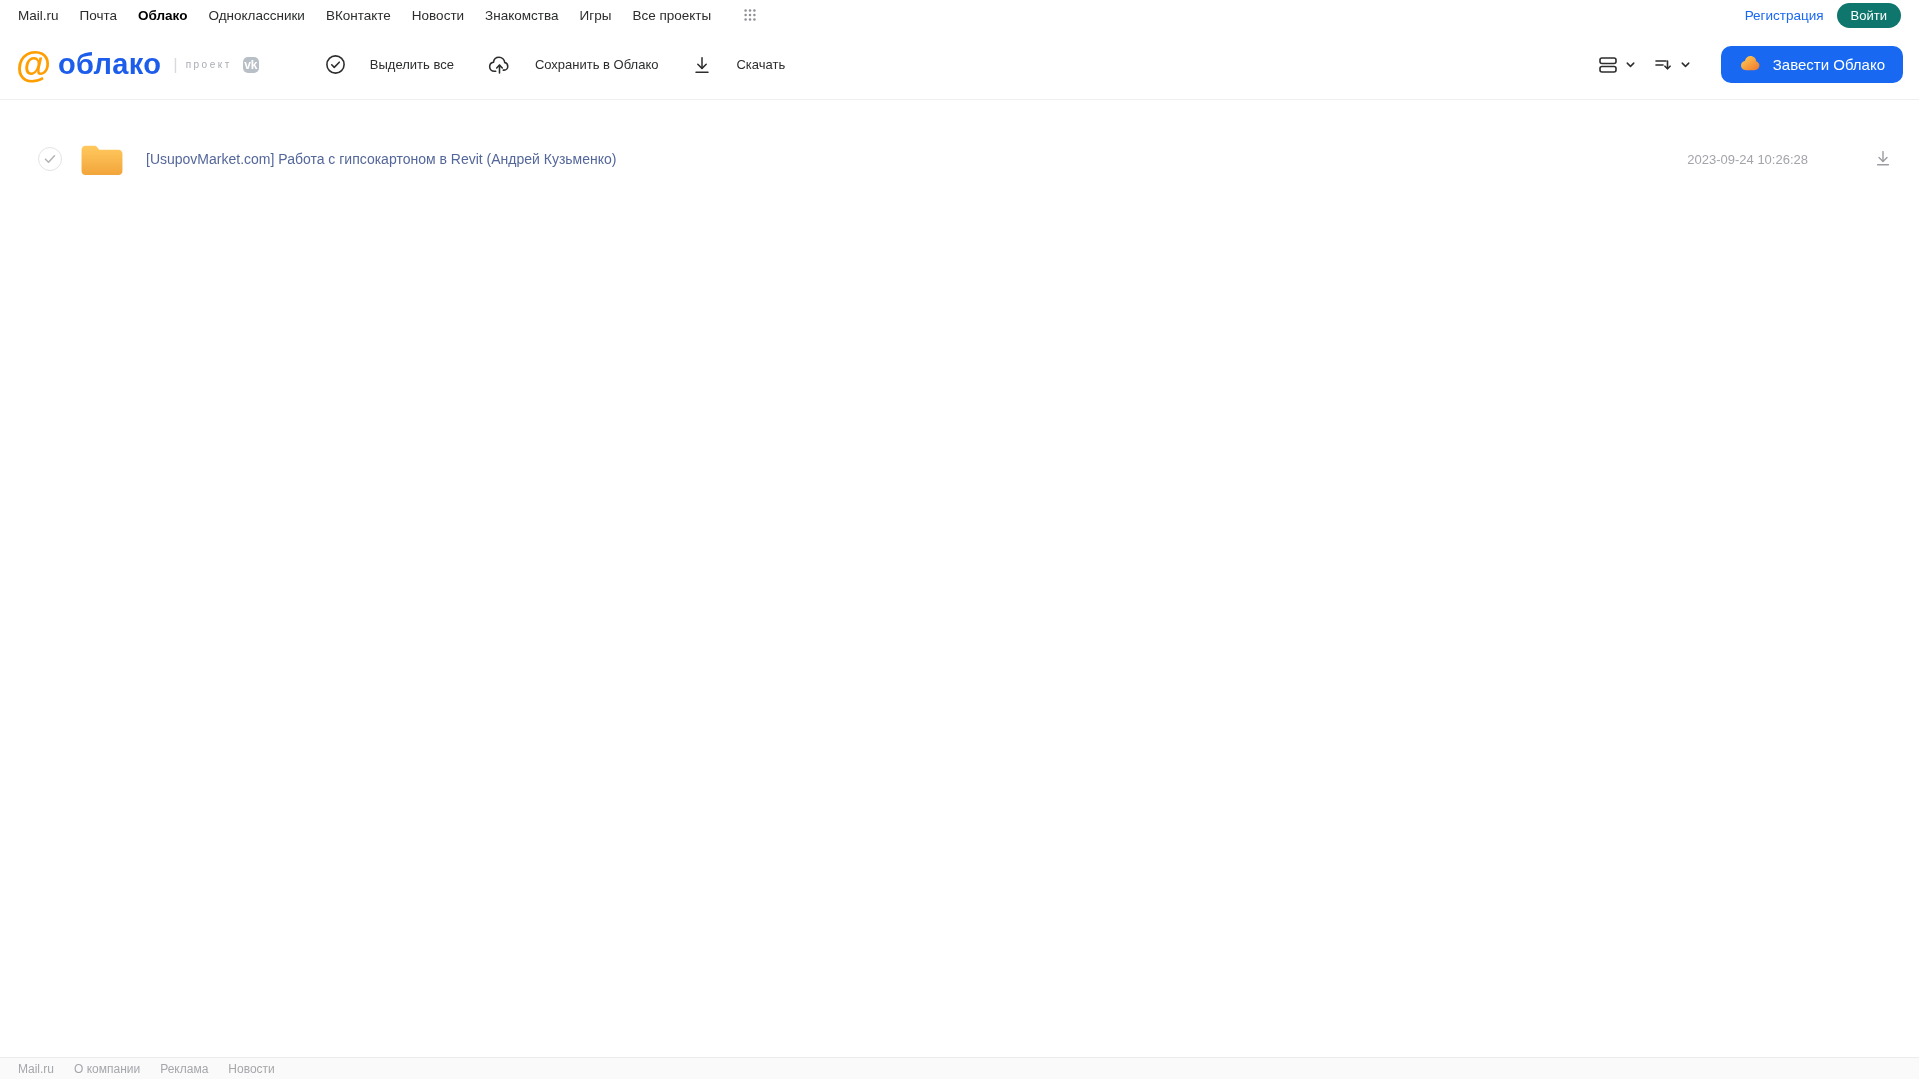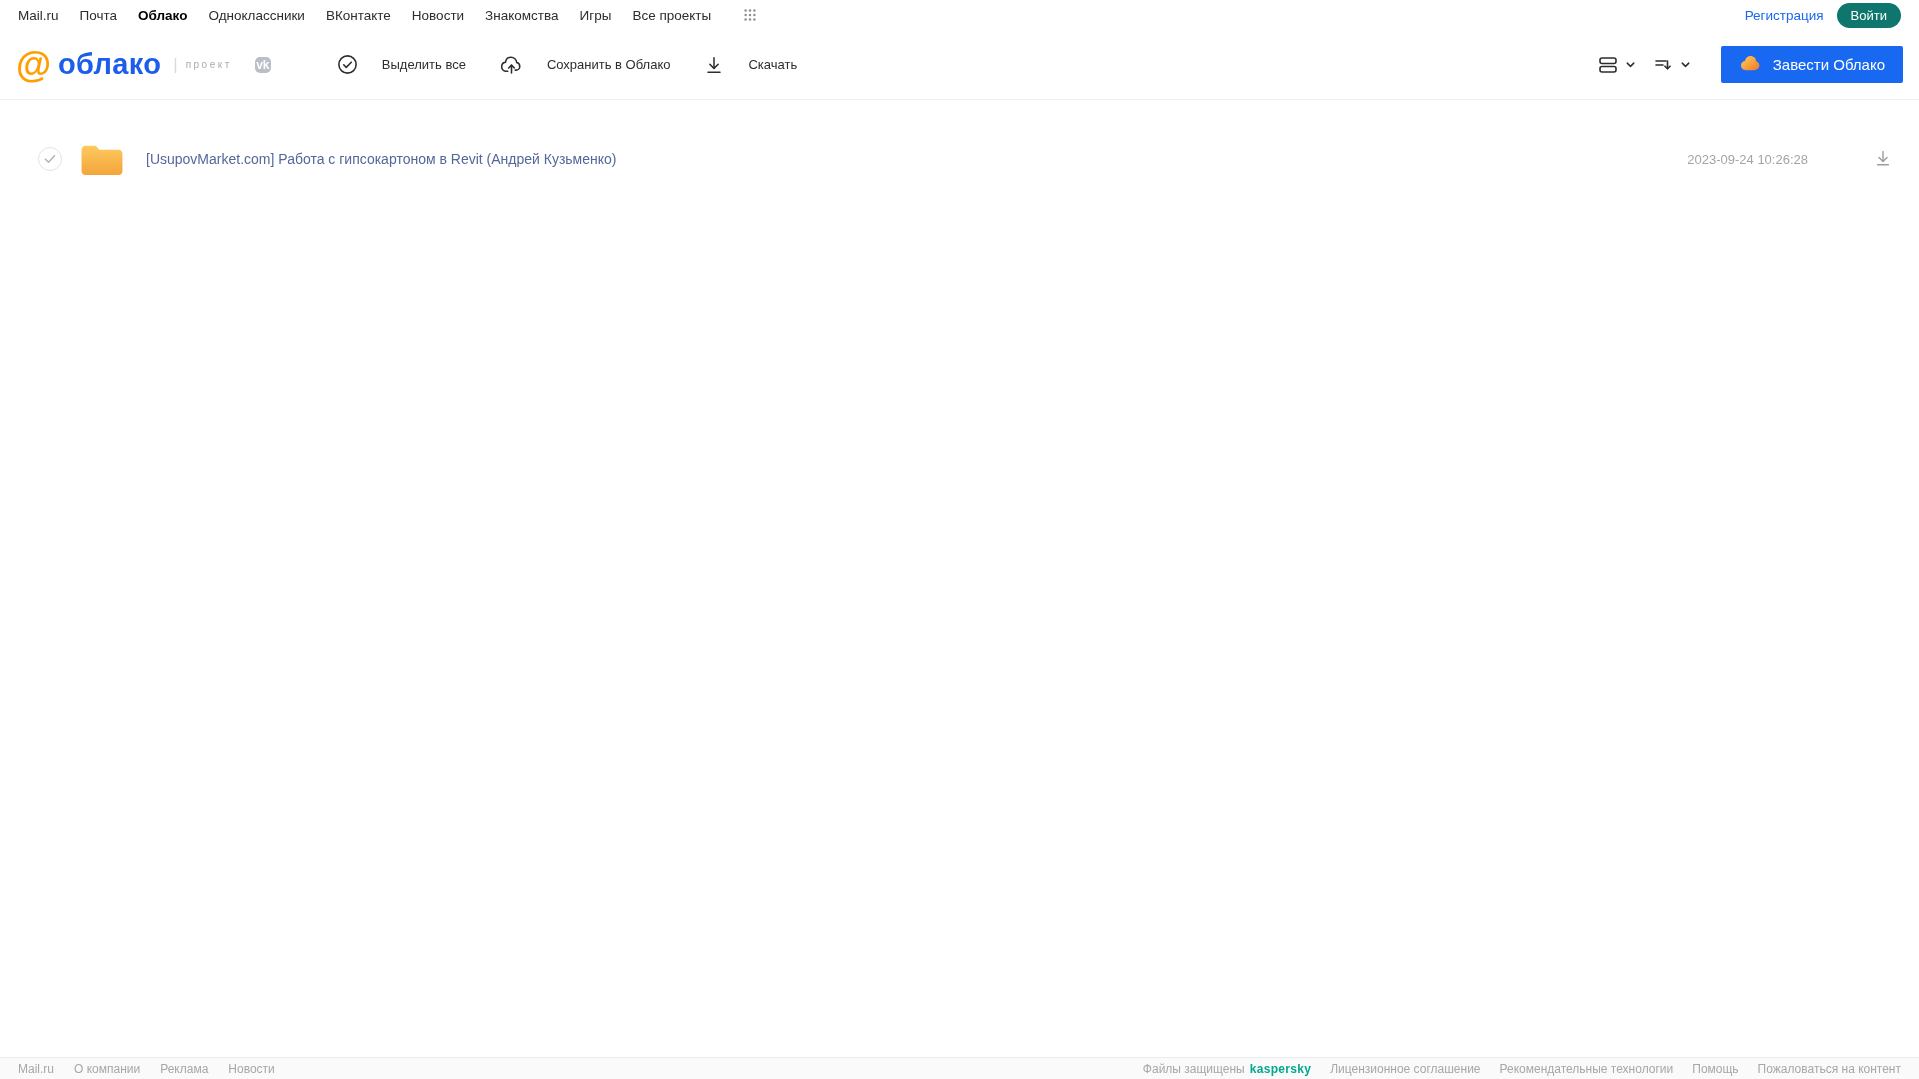--- a/index.html
+++ b/index.html
@@ -40,40 +40,40 @@
   }
   .logo { display: flex; align-items: center; cursor: pointer; }
   .logo-at { color: #ff9e00; font-size: 36px; font-weight: 800; line-height: 1; margin-right: 7px; }
   .logo-text { color: #1d5deb; font-size: 29px; font-weight: 700; letter-spacing: .3px; }
   .logo-sep { color: #d8dade; font-size: 17px; margin: 0 8px 0 12px; font-weight: 300; }
   .logo-project { color: #a9acb3; font-size: 10px; letter-spacing: 2.5px; }
   .vk-badge {
     width: 16px; height: 16px; background: #b9bfc7; border-radius: 5px;
     color: #fff; font-size: 12px; font-weight: 700;
     display: inline-flex; align-items: center; justify-content: center;
-    margin-left: 23px; letter-spacing: 0;
+    margin-left: 11px; letter-spacing: 0;
   }
   .actions { display: flex; align-items: center; gap: 34px; margin-left: 66px; }
   .action-btn {
     display: flex; align-items: center; gap: 24px;
     background: none; border: none; padding: 0;
     font-size: 13px; color: #2c2d2e; font-family: inherit; cursor: pointer; white-space: nowrap;
   }
   .action-btn svg { display: block; }
 
   .toolbar-right { margin-left: auto; display: flex; align-items: center; }
   .icon-dd {
     display: flex; align-items: center; gap: 5px; margin-right: 15px;
     background: none; border: none; padding: 0; color: #2c2d2e; cursor: pointer;
   }
   .icon-dd svg { display: block; }
   .chev { color: #2c2d2e; }
   .create-btn {
     display: flex; align-items: center; gap: 10px;
-    background: #1868f2; color: #fff; border: none; border-radius: 2px;
+    background: #1868f2; color: #fff; border: none; border-radius: 10px;
     height: 37px; padding: 0 18px; font-size: 15px; font-family: inherit;
     margin-left: 14px; cursor: pointer; white-space: nowrap;
   }
 
   
   .content { flex: 1; padding: 27px 0 0; }
   .page-title {
     font-size: 22px; font-weight: 400; color: #1c1c1e;
     margin: 0 20px 24px; letter-spacing: .2px;
   }
@@ -258,23 +258,13 @@
   </div>
 </main>
 
 <footer class="footer">
   <div class="footer-left">
     <a class="footer-link">Mail.ru</a>
     <a class="footer-link">О компании</a>
     <a class="footer-link">Реклама</a>
     <a class="footer-link">Новости</a>
   </div>
-  <div class="footer-right">
-    <span class="protected">
-      <span>Файлы защищены</span>
-      <a class="kaspersky">kaspersky</a>
-    </span>
-    <a class="footer-link">Лицензионное соглашение</a>
-    <a class="footer-link">Рекомендательные технологии</a>
-    <a class="footer-link">Помощь</a>
-    <a class="footer-link">Пожаловаться на контент</a>
-  </div>
 </footer>
 
 </body></html>

